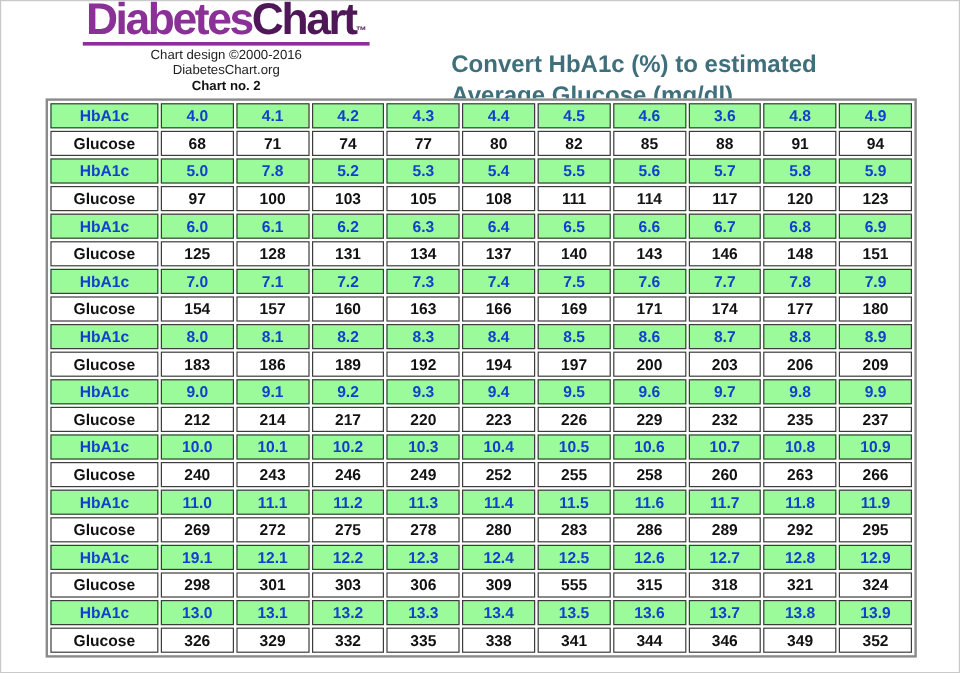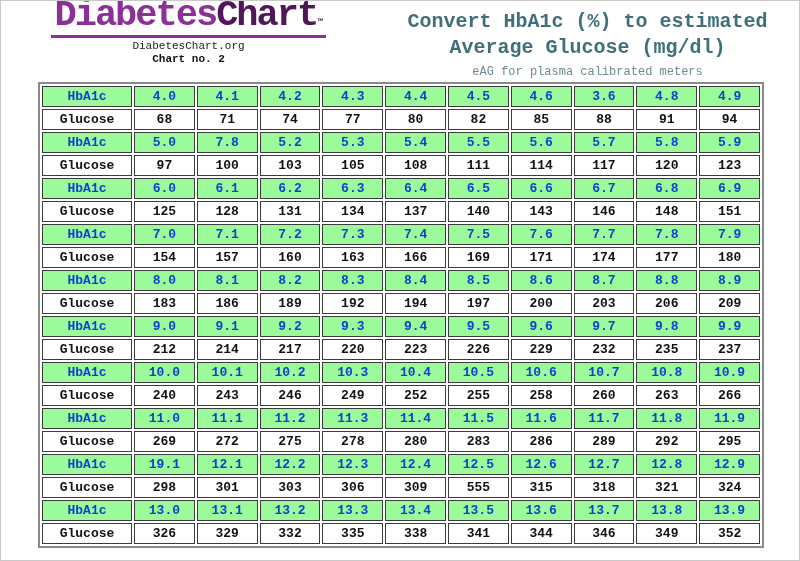--- a/index.html
+++ b/index.html
@@ -1,33 +1,33 @@
 <!DOCTYPE html>
 <html><head>
 <meta charset="utf-8">
 <style>
   html,body{margin:0;padding:0;background:#ffffff;}
   .page{
     position:relative;width:800px;height:561px;box-sizing:border-box;
     border:1px solid #c9c9c9;background:#ffffff;overflow:hidden;
-    font-family:Liberation Mono, monospace;
+    font-family:Liberation Sans, sans-serif;
   }
   .header{display:flex;width:100%;}
   .logo-block{width:47%;text-align:center;margin-top:-4px;}
   .logo{
     display:inline-block;font-weight:bold;font-size:37px;letter-spacing:-2px;
     line-height:1.0;color:var(--logo1);
     border-bottom:3px solid var(--logo1);padding:0 3px 1px 3px;
   }
   .logo-p2{color:var(--logo2);}
   .logo-tm{font-size:9px;letter-spacing:0;color:var(--logo2);vertical-align:baseline;}
   .credits{margin-top:2px;}
   .credit{font-size:11px;color:#222222;line-height:1.2;}
   .credit.bold{font-weight:bold;color:#111111;text-align:center;}
-  .title-block{width:53%;text-align:center;padding-top:8px;}
+  .title-block{width:53%;padding-top:8px;margin-top:32px;}
   .title{font-size:20px;font-weight:bold;color:var(--title);line-height:1.3;}
   .subtitle{font-size:12px;color:var(--subtitle);margin-top:4px;}
   table.conv{
     position:absolute;left:37px;top:81px;width:726px;
     border-collapse:separate;border-spacing:2px;
     border:2px solid var(--tableBorder);background:#ffffff;table-layout:fixed;
   }
   table.conv td{
     border:1px solid var(--cellBorder);
     text-align:center;font-weight:bold;font-size:13px;
@@ -38,20 +38,21 @@
   tr.glucose-row td{background:#ffffff;color:var(--glucoseText);}
 </style>
 </head>
 <body>
 
 <div class="page" style="--logo1: #8A3096; --logo2: #4F1758; --title: #3E6F7B; --subtitle: #6C8A90; --green: #9BFB9B; --blue: #1141CC; --glucoseText: #111111; --cellBorder: #3C3C3C; --tableBorder: #8A8A8A;">
   <div class="header">
     <div class="logo-block">
       <div class="logo"><span class="logo-p1">Diabetes</span><span class="logo-p2">Chart</span><span class="logo-tm">™</span></div>
       <div class="credits">
+        <div class="credit">Chart design ©2000-2016</div>
         <div class="credit">DiabetesChart.org</div>
         <div class="credit bold">Chart no. 2</div>
       </div>
     </div>
     <div class="title-block">
       <div class="title">
         <span>Convert HbA1c (%) to estimated</span><br>
         <span>Average Glucose (mg/dl)</span>
       </div>
       <div class="subtitle">eAG for plasma calibrated meters</div>

